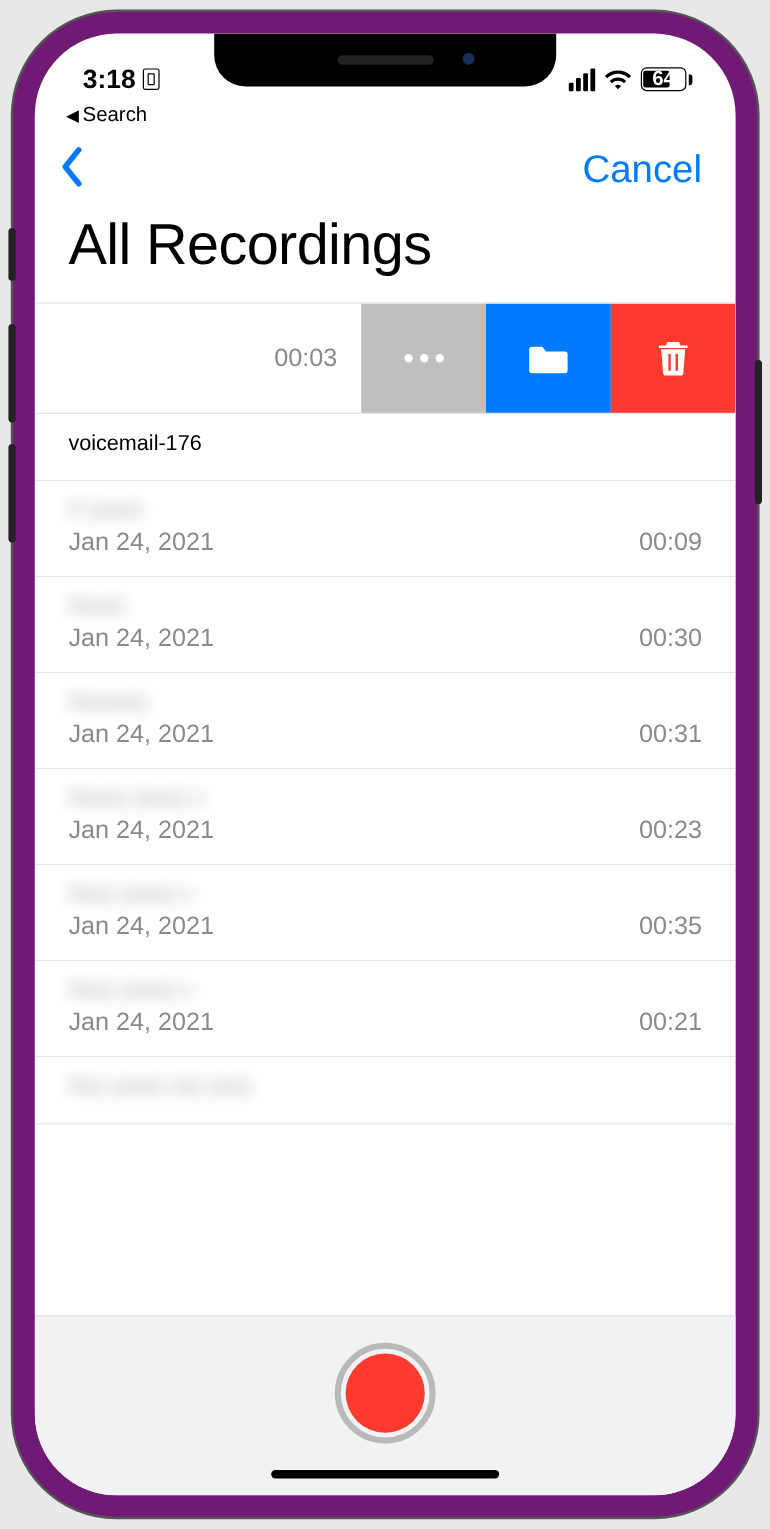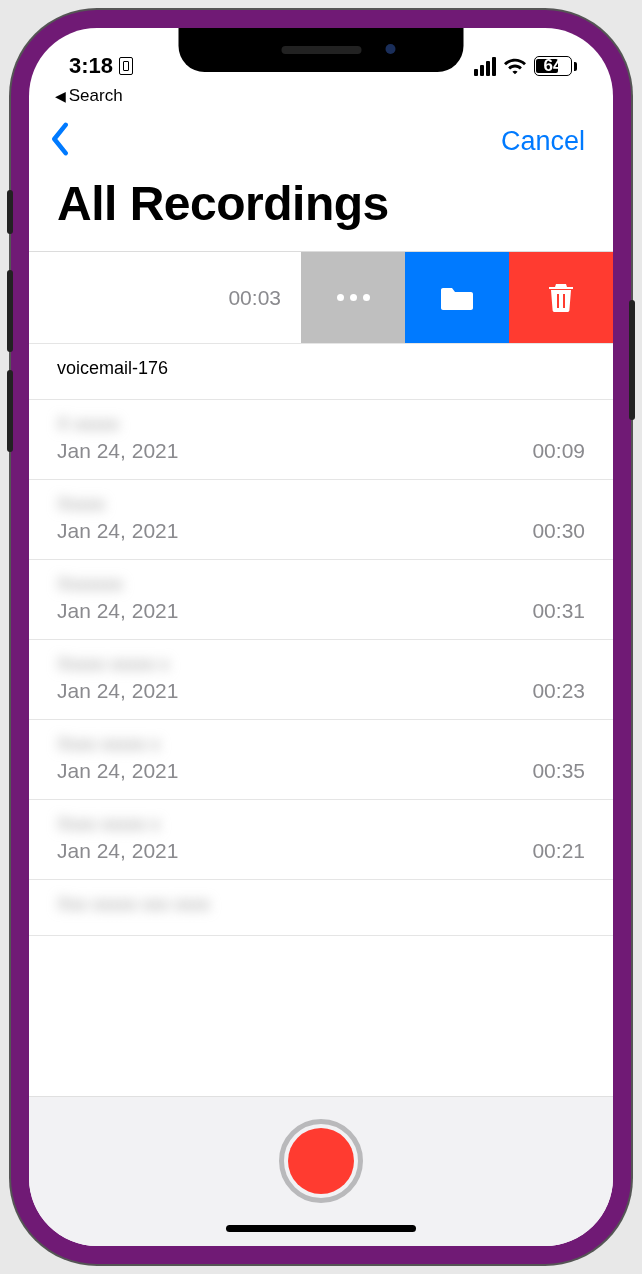--- a/index.html
+++ b/index.html
@@ -181,26 +181,26 @@
       display: flex;
       justify-content: space-between;
       align-items: center;
       padding: 12px 28px 8px 20px;
     }
     .nav-back {
       color: #007aff;
     }
     .nav-cancel {
       color: #007aff;
-      font-size: 27px;
+      font-size: 32px;
     }
 
     .page-title {
       font-size: 48px;
-      font-weight: 700;
+      font-weight: 400;
       letter-spacing: -0.5px;
       color: #000;
       padding: 8px 28px 20px 28px;
     }
 
     
     .list {
       flex: 1;
       overflow: hidden;
       border-top: 1px solid #dcdcdc;

